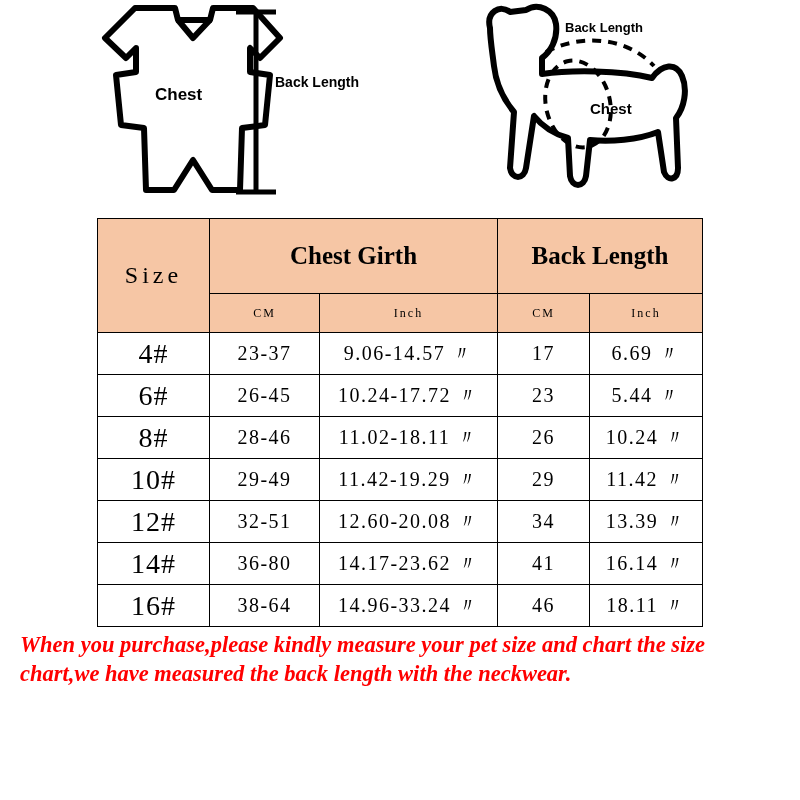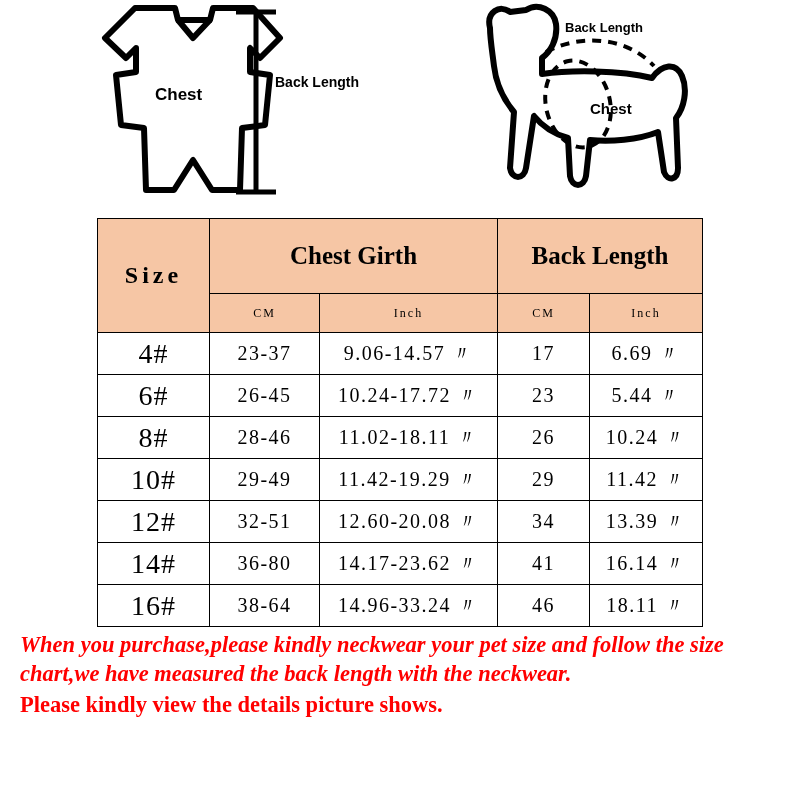--- a/index.html
+++ b/index.html
@@ -71,21 +71,21 @@
     padding: 0;
     font-family: "Liberation Serif", serif;
   }
   .hdr-peach {
     background: #f6c6a5;
   }
   .hdr-size {
     font-size: 24px;
     letter-spacing: 4px;
     height: 74px;
-    font-weight: bold;
+    font-weight: normal;
   }
   .hdr-major {
     font-family: "Liberation Sans", sans-serif;
     font-weight: bold;
     font-size: 25px;
     height: 74px;
   }
   .hdr-sub {
     font-size: 12px;
     letter-spacing: 2px;
@@ -245,17 +245,16 @@
           <td class="cell-val">38-64</td>
           <td class="cell-val">14.96-33.24 〃</td>
           <td class="cell-val">46</td>
           <td class="cell-val">18.11 〃</td>
         </tr>
       </tbody>
     </table>
   </div>
 
   <div class="notice">
-    <p class="line1">When you purchase,please kindly neckwear your pet size and follow the size chart,we have measured the back length with the neckwear.</p>
-    <p class="line2">Please kindly view the details picture shows.</p>
+    <p class="line1">When you purchase,please kindly measure your pet size and chart the size chart,we have measured the back length with the neckwear.</p>
   </div>
 
 </div>
 
 </body></html>

